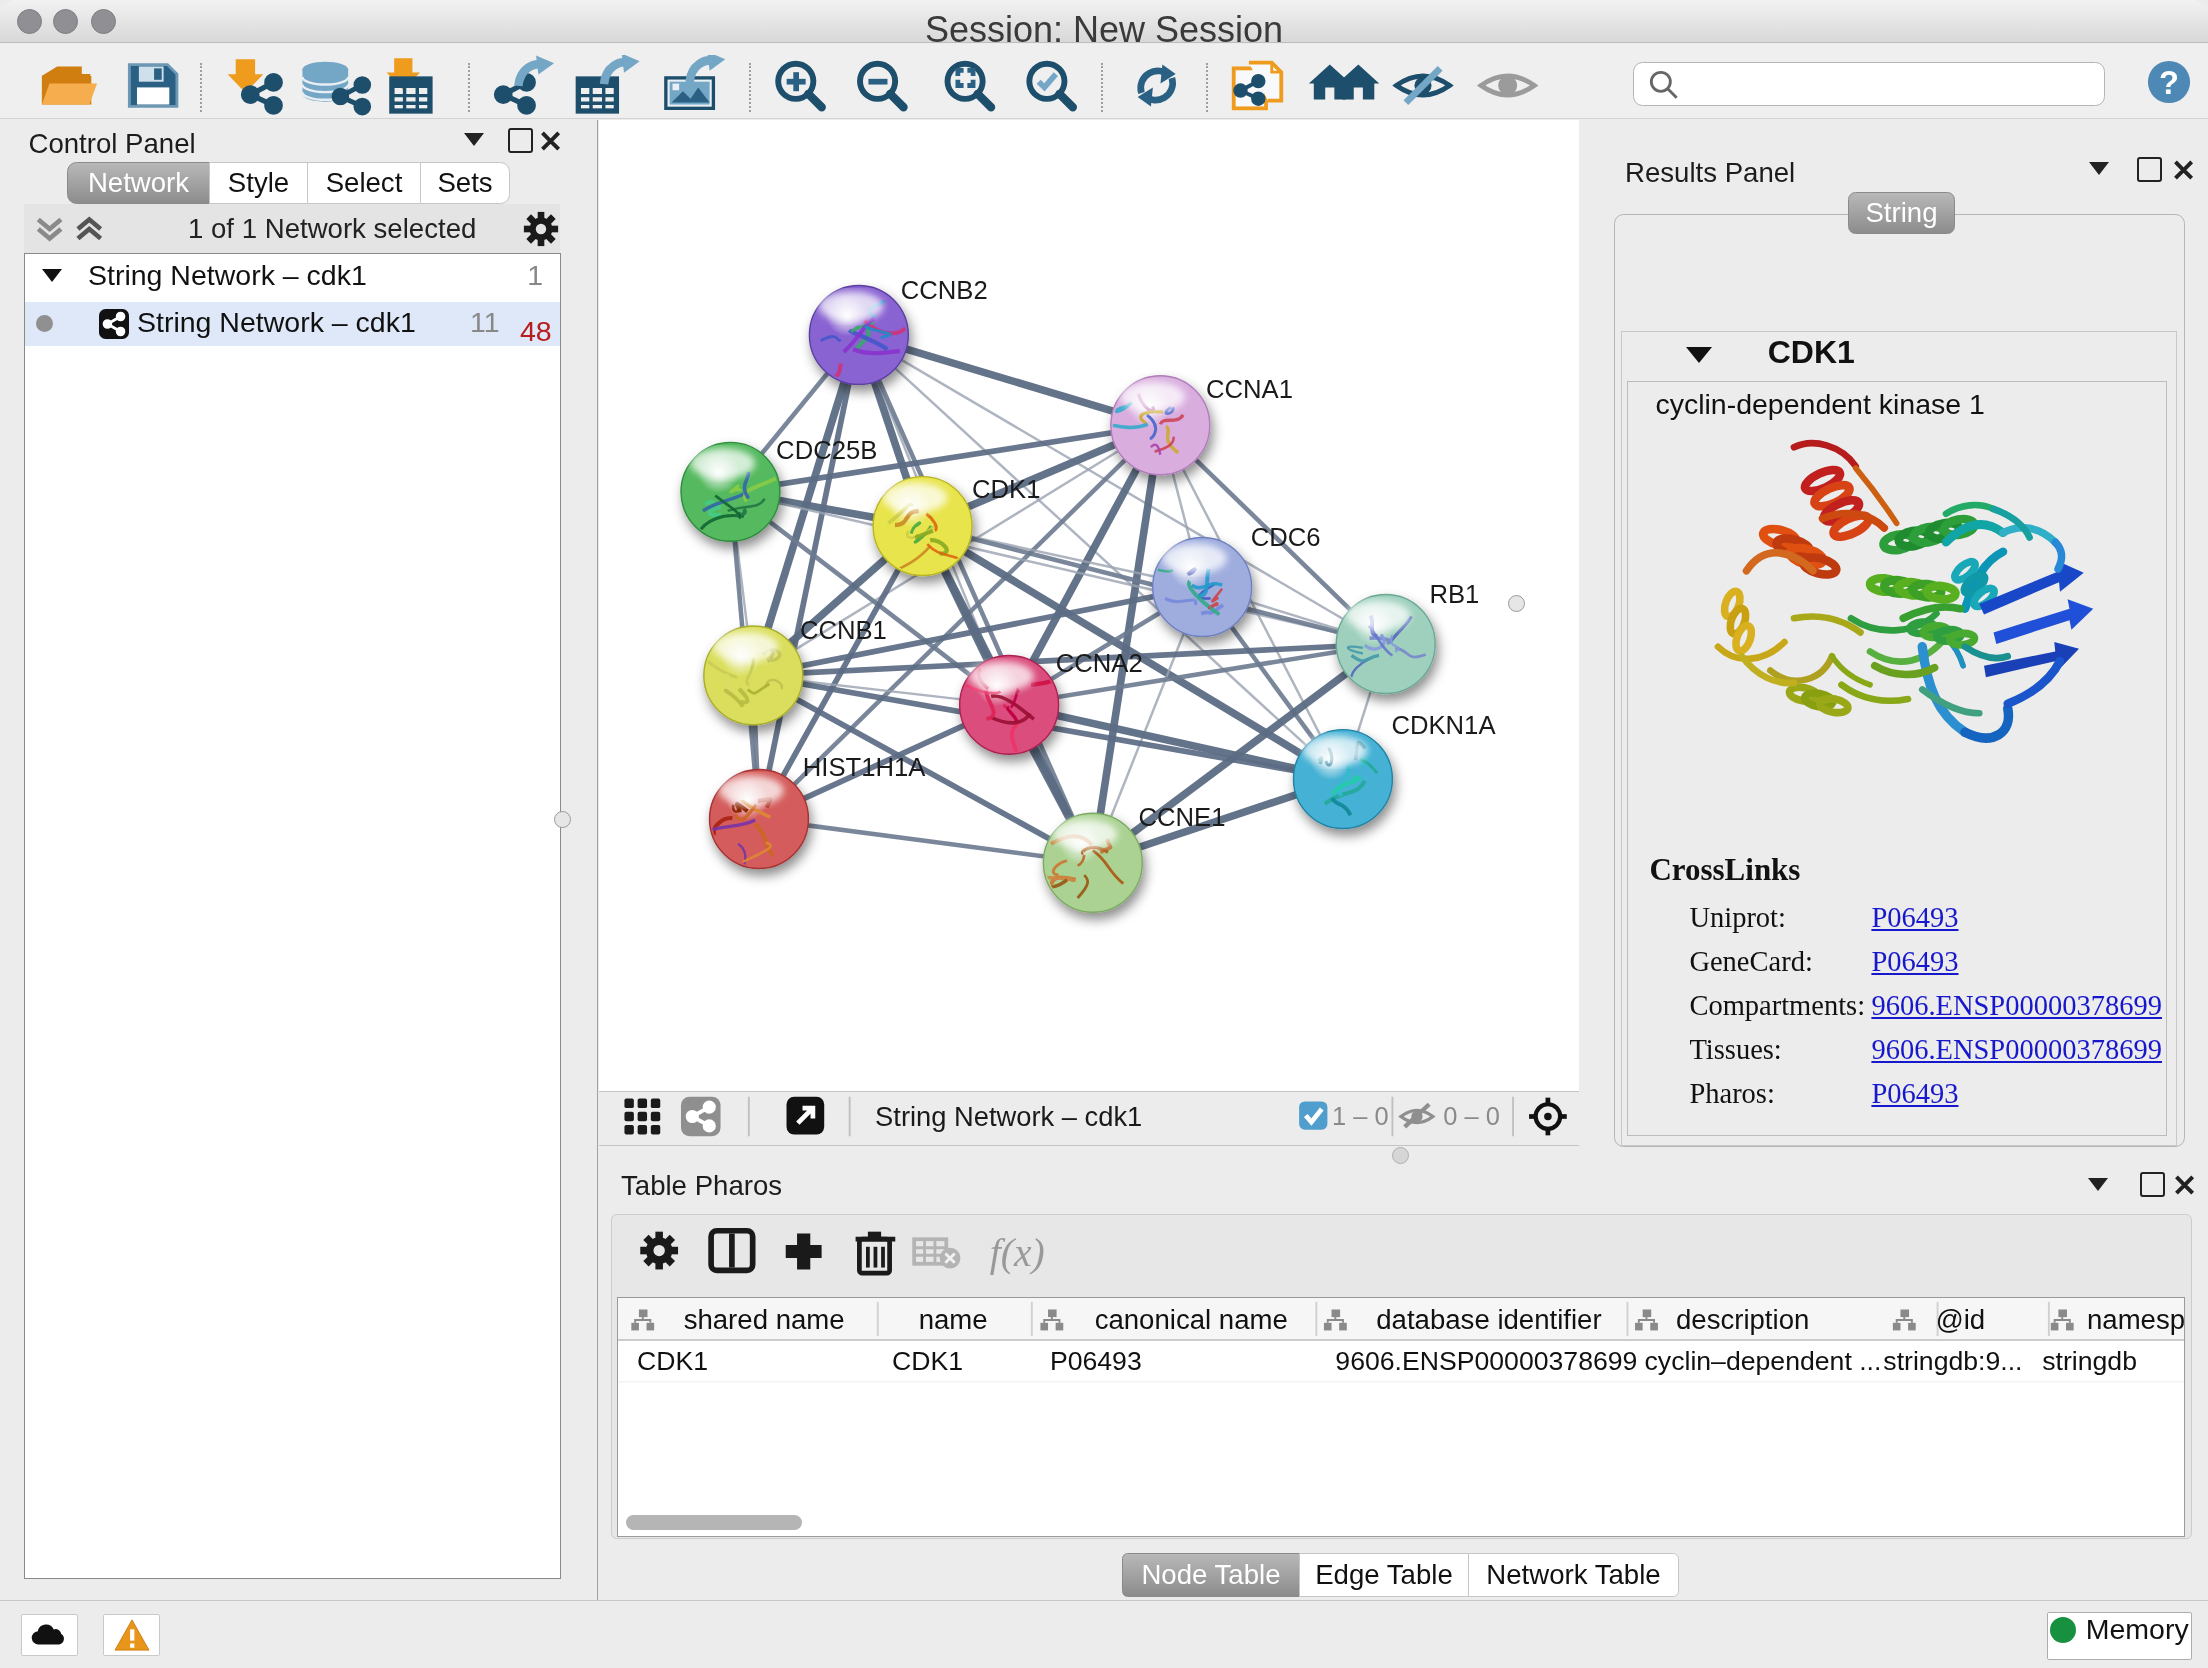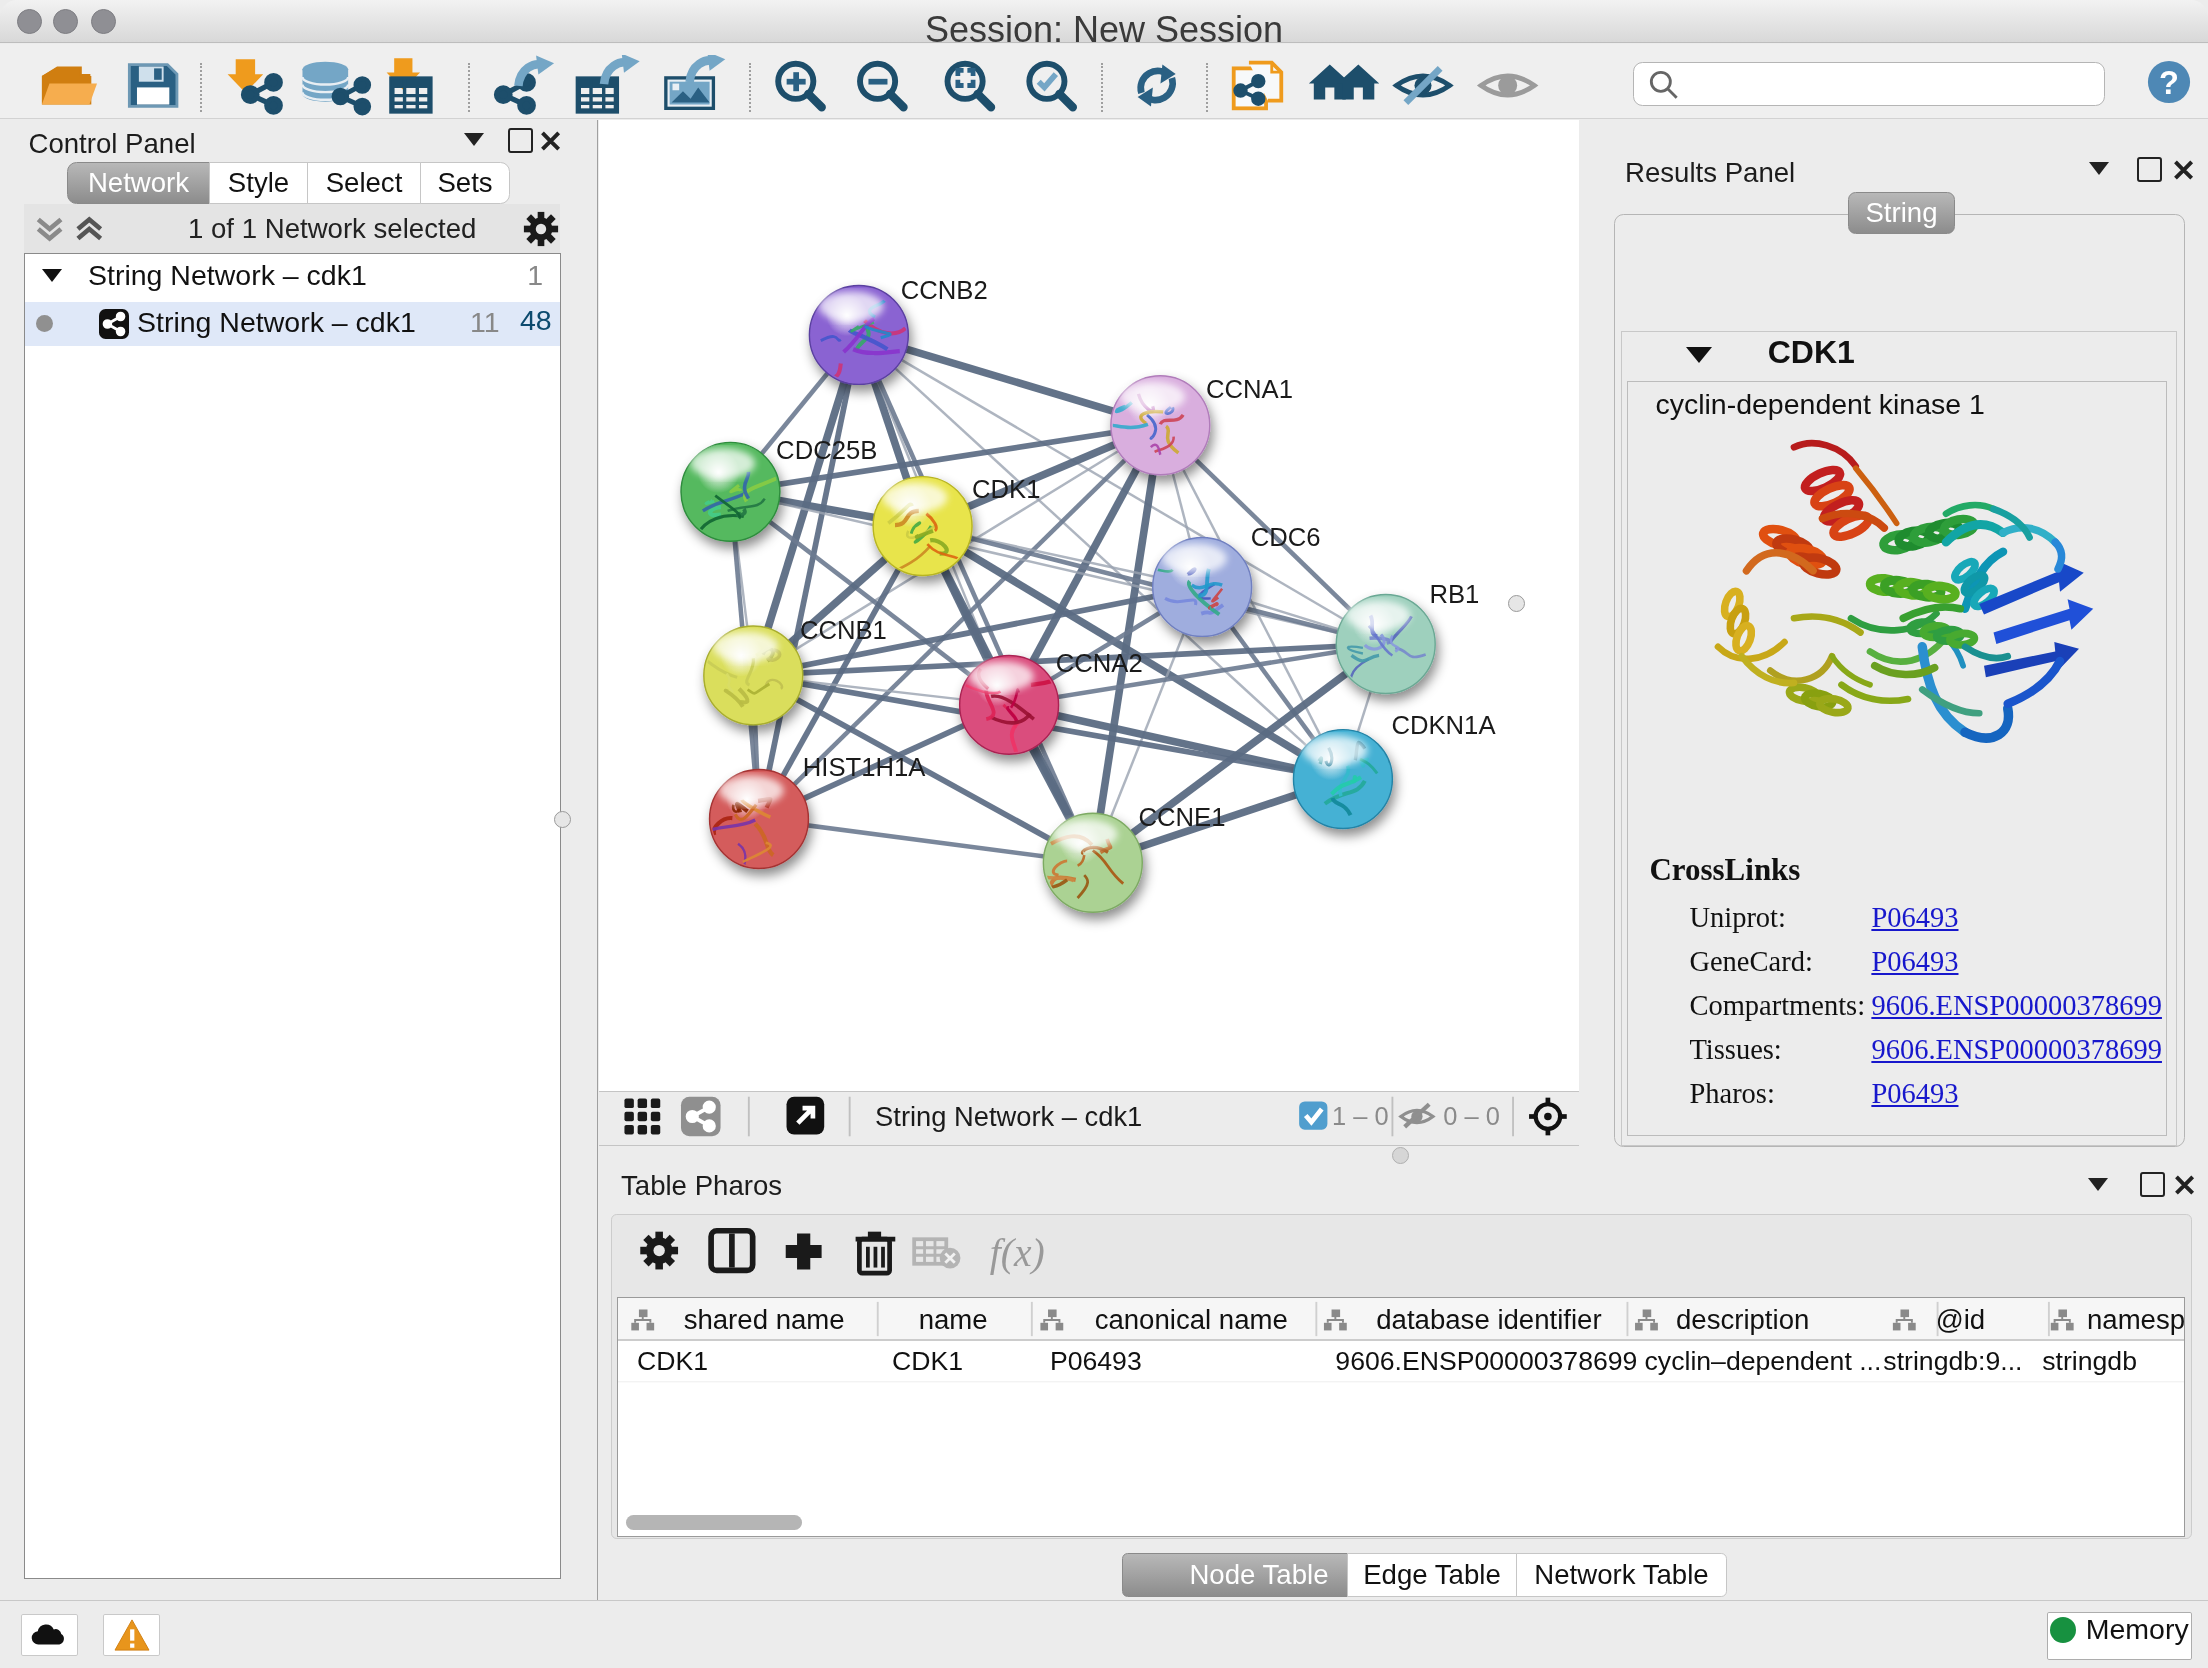--- a/index.html
+++ b/index.html
@@ -225,21 +225,21 @@
           <g stroke="#fff" stroke-width="3" fill="#fff">
             <line x1="9" y1="16" x2="23" y2="8"></line>
             <line x1="9" y1="16" x2="23" y2="24"></line>
             <circle cx="9" cy="16" r="3.6"></circle>
             <circle cx="23" cy="8" r="3.6"></circle>
             <circle cx="23" cy="24" r="3.6"></circle>
           </g>
         </svg>
       <div class="abs" style="left:112px;top:3.8px;font-size:28.5px;color:#111;">String Network – cdk1</div>
       <div class="abs" style="left:445px;top:3.8px;font-size:28.5px;color:#888;">11</div>
-      <div class="abs" style="left:495px;top:2px;font-size:28.5px;color:#0c4a6e;">48</div>
+      <div class="abs" style="left:495px;top:13px;font-size:28.5px;color:#b91c1c;">48</div>
     </div>
   </div>
 </div>
 
 <div id="canvas" class="abs"><svg id="net" width="980" height="971" viewBox="630 126 1030 1021">
       <defs>
         <radialGradient id="g0" cx="0.38" cy="0.3" r="0.85">
           <stop offset="0" stop-color="#ffffff" stop-opacity="0.95"></stop>
           <stop offset="0.25" stop-color="#8a63d2"></stop>
           <stop offset="0.85" stop-color="#8a63d2"></stop>
@@ -821,21 +821,21 @@
             <text x="1330" y="76">stringdb:9...</text>
             <text x="1497" y="76">stringdb</text>
         </g>
         <line x1="0" y1="88" x2="1646" y2="88" stroke="#eeeeee" stroke-width="1"></line>
       </svg>
       <div class="abs" style="left:7.6px;top:217px;width:176px;height:15px;border-radius:7.6px;background:#b5b5b5;"></div>
     </div>
   </div>
 
   <div class="abs" style="left:523px;top:400px;">
-    <div class="tab tabsel" style="width:176px;height:42px;line-height:42px;border-radius:5.7px 0 0 5.7px;padding-left:48px;">Node Table</div><div class="tab" style="width:168px;height:42px;line-height:42px;margin-left:-1px;">Edge Table</div><div class="tab" style="width:209px;height:42px;line-height:42px;margin-left:-1px;border-radius:0 5.7px 5.7px 0;">Network Table</div>
+    <div class="tab tabsel" style="width:176px;height:42px;line-height:42px;border-radius:5.7px 0 0 5.7px;">Node Table</div><div class="tab" style="width:168px;height:42px;line-height:42px;margin-left:-1px;">Edge Table</div><div class="tab" style="width:209px;height:42px;line-height:42px;margin-left:-1px;border-radius:0 5.7px 5.7px 0;">Network Table</div>
   </div>
 </div>
 
 <div id="statusbar" class="abs">
   <div class="abs btn" style="left:21px;top:13.3px;width:55px;height:40px;border-radius:1.9px;">
     <svg width="42" height="30" viewBox="0 0 44 32" style="margin-top:4.8px;">
         <path d="M10 26 a7 7 0 0 1 -1 -14 a9 9 0 0 1 17 -2 a6 6 0 0 1 8 5 a6 6 0 0 1 -2 11 Z" fill="#111"></path>
       </svg>
   </div>
   <div class="abs btn" style="left:103px;top:13.3px;width:55px;height:40px;border-radius:1.9px;">

